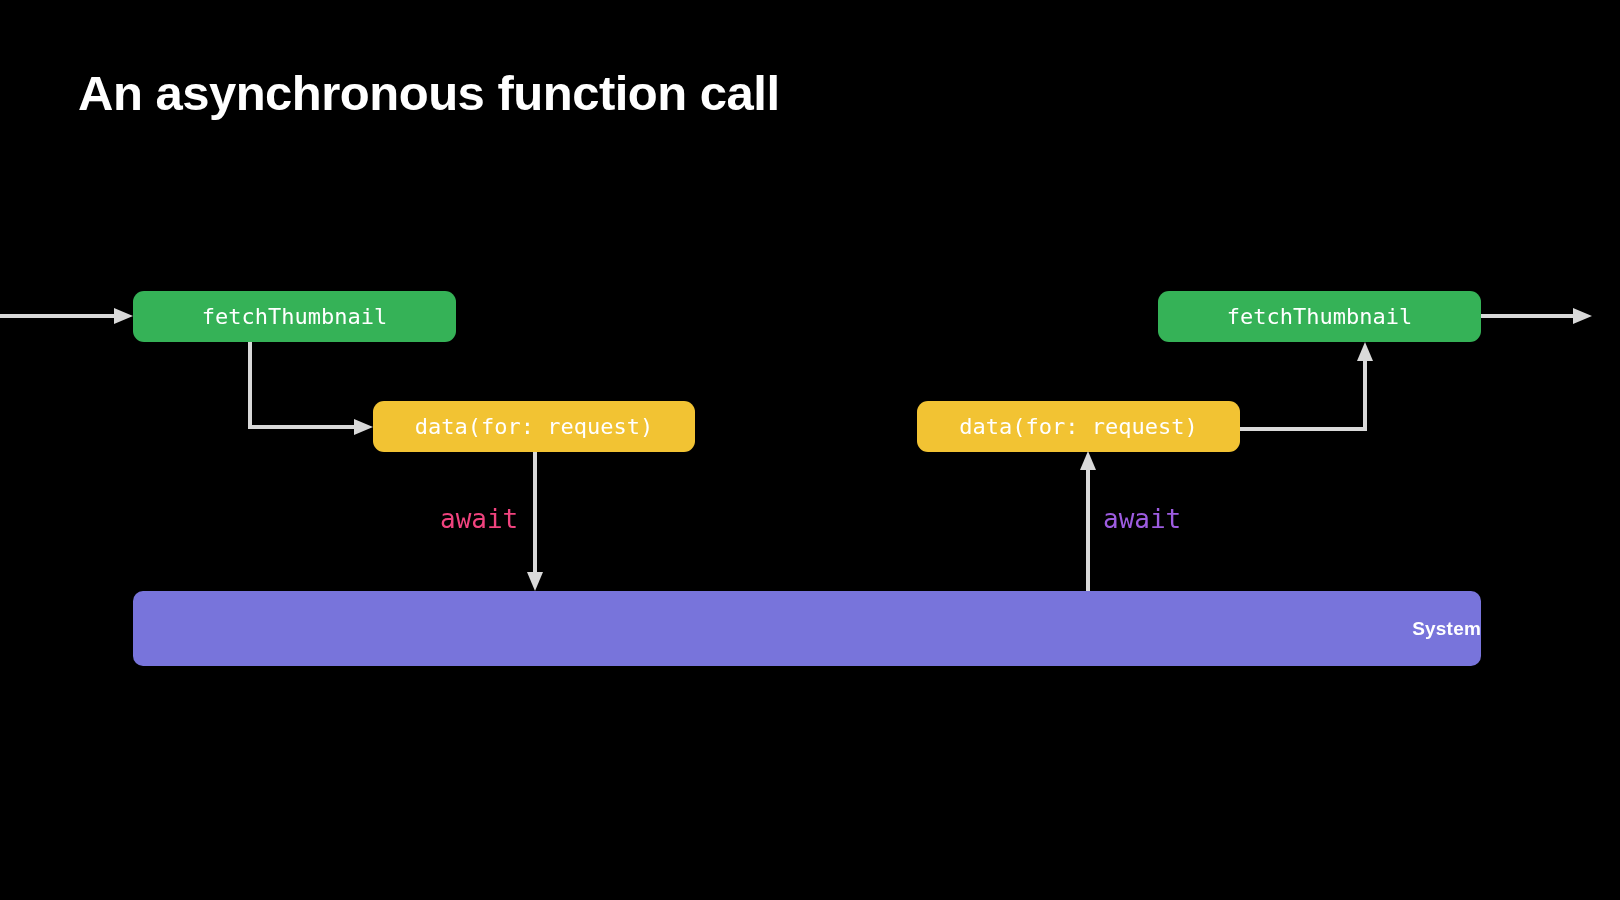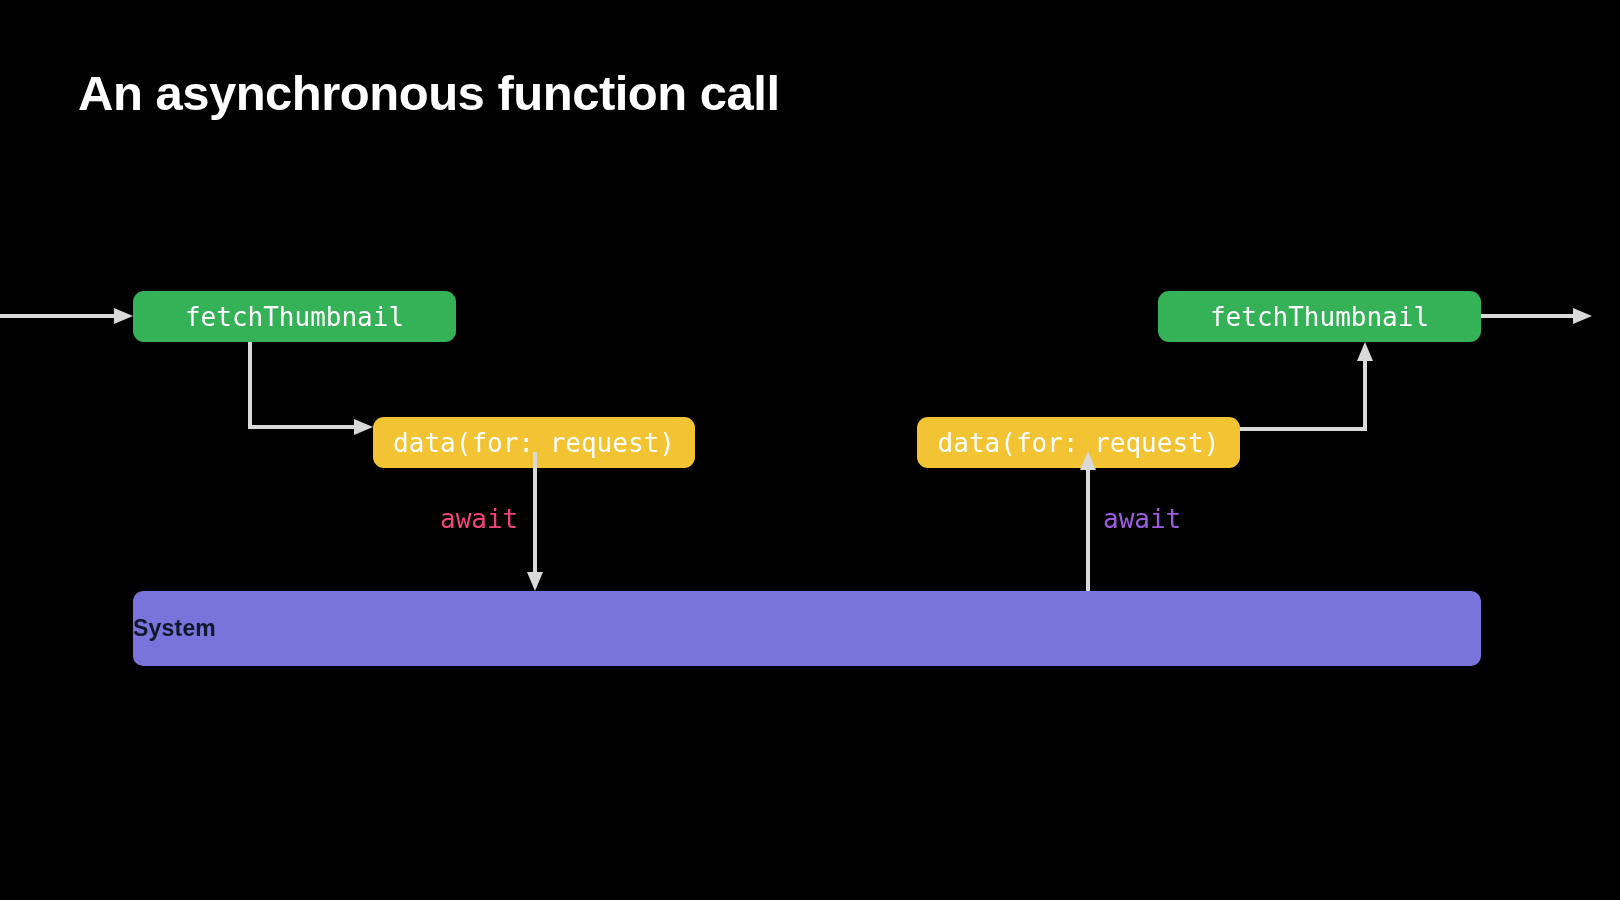--- a/index.html
+++ b/index.html
@@ -26,43 +26,43 @@
     white-space: nowrap;
   }
   .node {
     position: absolute;
     height: 51px;
     border-radius: 11px;
     display: flex;
     align-items: center;
     justify-content: center;
     font-family: "DejaVu Sans Mono", "Liberation Mono", monospace;
-    font-size: 26px;
+    font-size: 22px;
     color: #ffffff;
     white-space: nowrap;
   }
   .node-green { background: #35B257; }
-  .node-yellow { background: #F2C333; margin-top: 16px; }
+  .node-yellow { background: #F2C333; }
   .node-fetch-left  { left: 133px;  top: 291px; width: 323px; }
   .node-data-left   { left: 373px;  top: 401px; width: 322px; }
   .node-data-right  { left: 917px;  top: 401px; width: 323px; }
   .node-fetch-right { left: 1158px; top: 291px; width: 323px; }
   .system-bar {
     position: absolute;
     left: 133px;
     top: 591px;
     width: 1348px;
     height: 75px;
     border-radius: 10px;
     background: #7874DB;
     display: flex;
     align-items: center;
-    justify-content: flex-start;
-    color: #0f172a;
-    font-size: 23px;
+    justify-content: flex-end;
+    color: #ffffff;
+    font-size: 19px;
     font-weight: 700;
     letter-spacing: 0.2px;
   }
   .edge-label {
     position: absolute;
     top: 504px;
     font-family: "DejaVu Sans Mono", "Liberation Mono", monospace;
     font-size: 26px;
     white-space: nowrap;
   }

